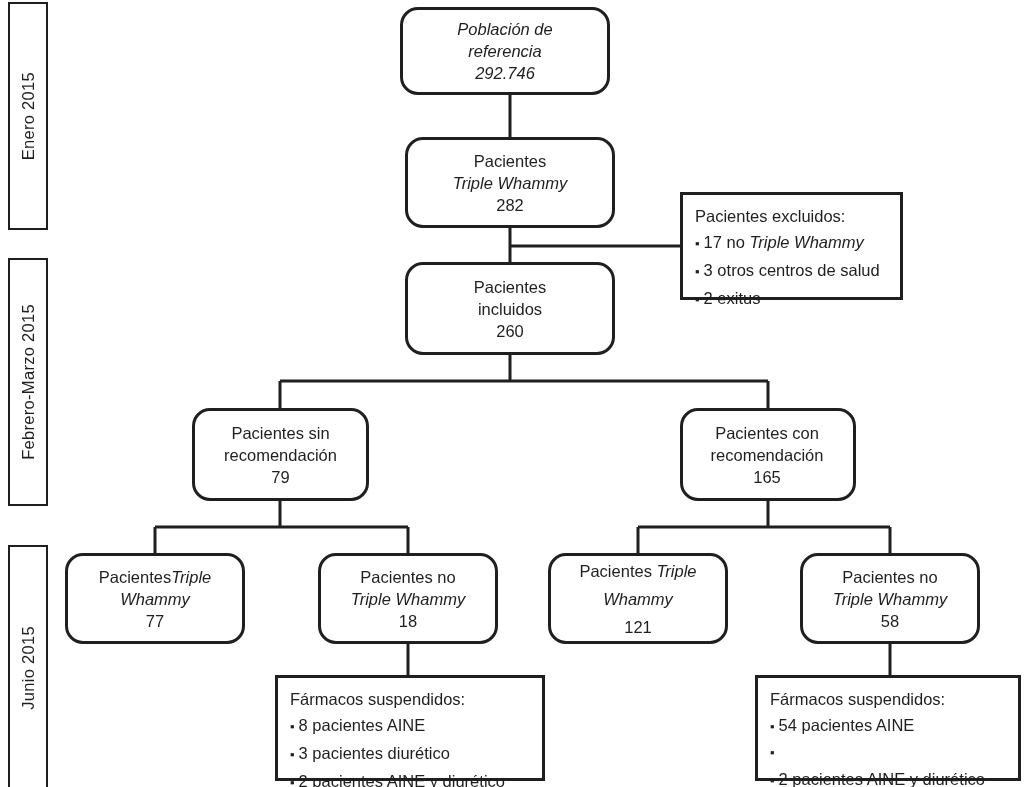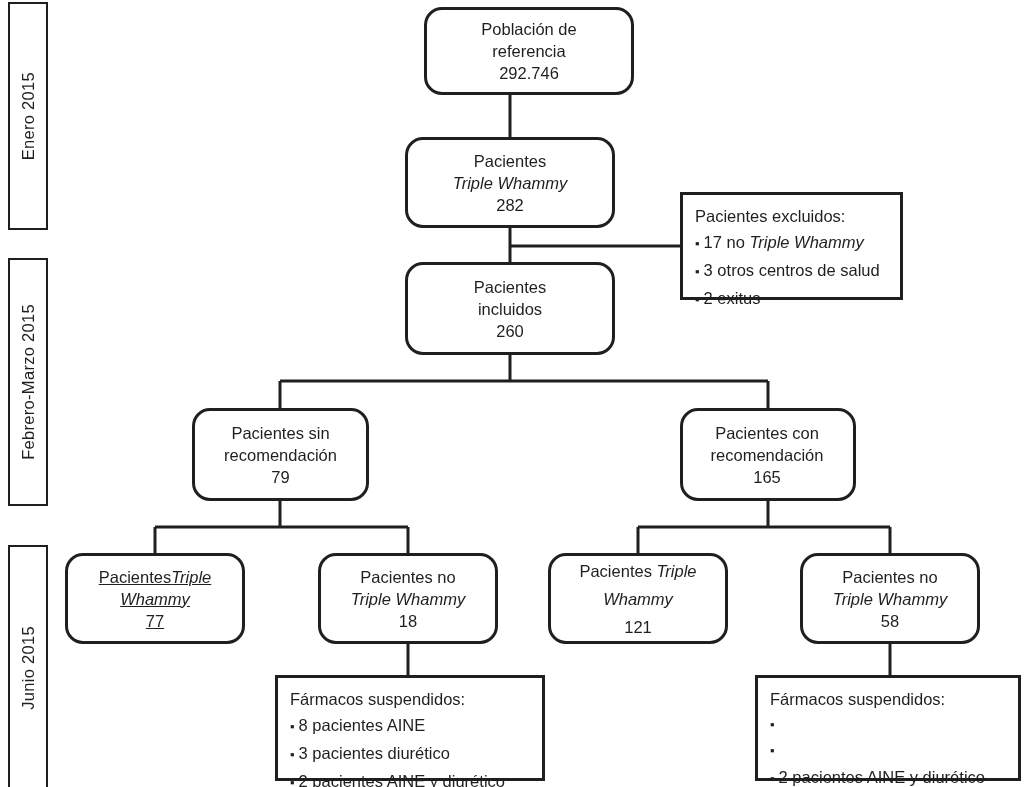--- a/index.html
+++ b/index.html
@@ -92,21 +92,21 @@
   <div class="tl-box" style="left:8px; top:2px; width:40px; height:228px;">
     <span class="vtext">Enero 2015</span>
   </div>
   <div class="tl-box" style="left:8px; top:258px; width:40px; height:248px;">
     <span class="vtext">Febrero-Marzo 2015</span>
   </div>
   <div class="tl-box" style="left:8px; top:545px; width:40px; height:245px;">
     <span class="vtext">Junio 2015</span>
   </div>
 
-  <div class="node" style="left:424px; top:7px; width:210px; height:88px;">
+  <div class="node" style="left:400px; top:7px; width:210px; height:88px;font-style:italic;">
     <div><span>Población de</span></div>
     <div><span>referencia</span></div>
     <div>292.746</div>
   </div>
 
   <div class="node" style="left:405px; top:137px; width:210px; height:91px;">
     <div><span>Pacientes</span></div>
     <div><i>Triple Whammy</i></div>
     <div>282</div>
   </div>
@@ -129,21 +129,21 @@
     <div><span>recomendación</span></div>
     <div>79</div>
   </div>
 
   <div class="node" style="left:680px; top:408px; width:176px; height:93px;padding-left:8px;">
     <div><span>Pacientes con</span></div>
     <div><span>recomendación</span></div>
     <div>165</div>
   </div>
 
-  <div class="node" style="left:65px; top:553px; width:180px; height:91px;text-decoration:underline;">
+  <div class="node" style="left:65px; top:553px; width:180px; height:91px;">
     <div><span>Pacientes</span><i>Triple</i></div>
     <div><i>Whammy</i></div>
     <div>77</div>
   </div>
 
   <div class="node" style="left:318px; top:553px; width:180px; height:91px;">
     <div><span>Pacientes no</span></div>
     <div><i>Triple Whammy</i></div>
     <div>18</div>
   </div>
@@ -162,18 +162,18 @@
 
   <div class="sq" style="left:275px; top:675px; width:270px; height:106px;">
     <div>Fármacos suspendidos:</div>
     <div class="bullet-row"><span class="bullet">▪</span><span>8 pacientes AINE</span></div>
     <div class="bullet-row"><span class="bullet">▪</span><span>3 pacientes diurético</span></div>
     <div class="bullet-row"><span class="bullet">▪</span><span>2 pacientes AINE y diurético</span></div>
   </div>
 
   <div class="sq" style="left:755px; top:675px; width:266px; height:106px;">
     <div>Fármacos suspendidos:</div>
-    <div class="bullet-row"><span class="bullet">▪</span></div>
+    <div class="bullet-row"><span class="bullet">▪</span><span>54 pacientes AINE</span></div>
     <div class="bullet-row"><span class="bullet">▪</span></div>
     <div class="bullet-row"><span class="bullet">▪</span><span>2 pacientes AINE y diurético</span></div>
   </div>
 
 </div>
 
 </body></html>

